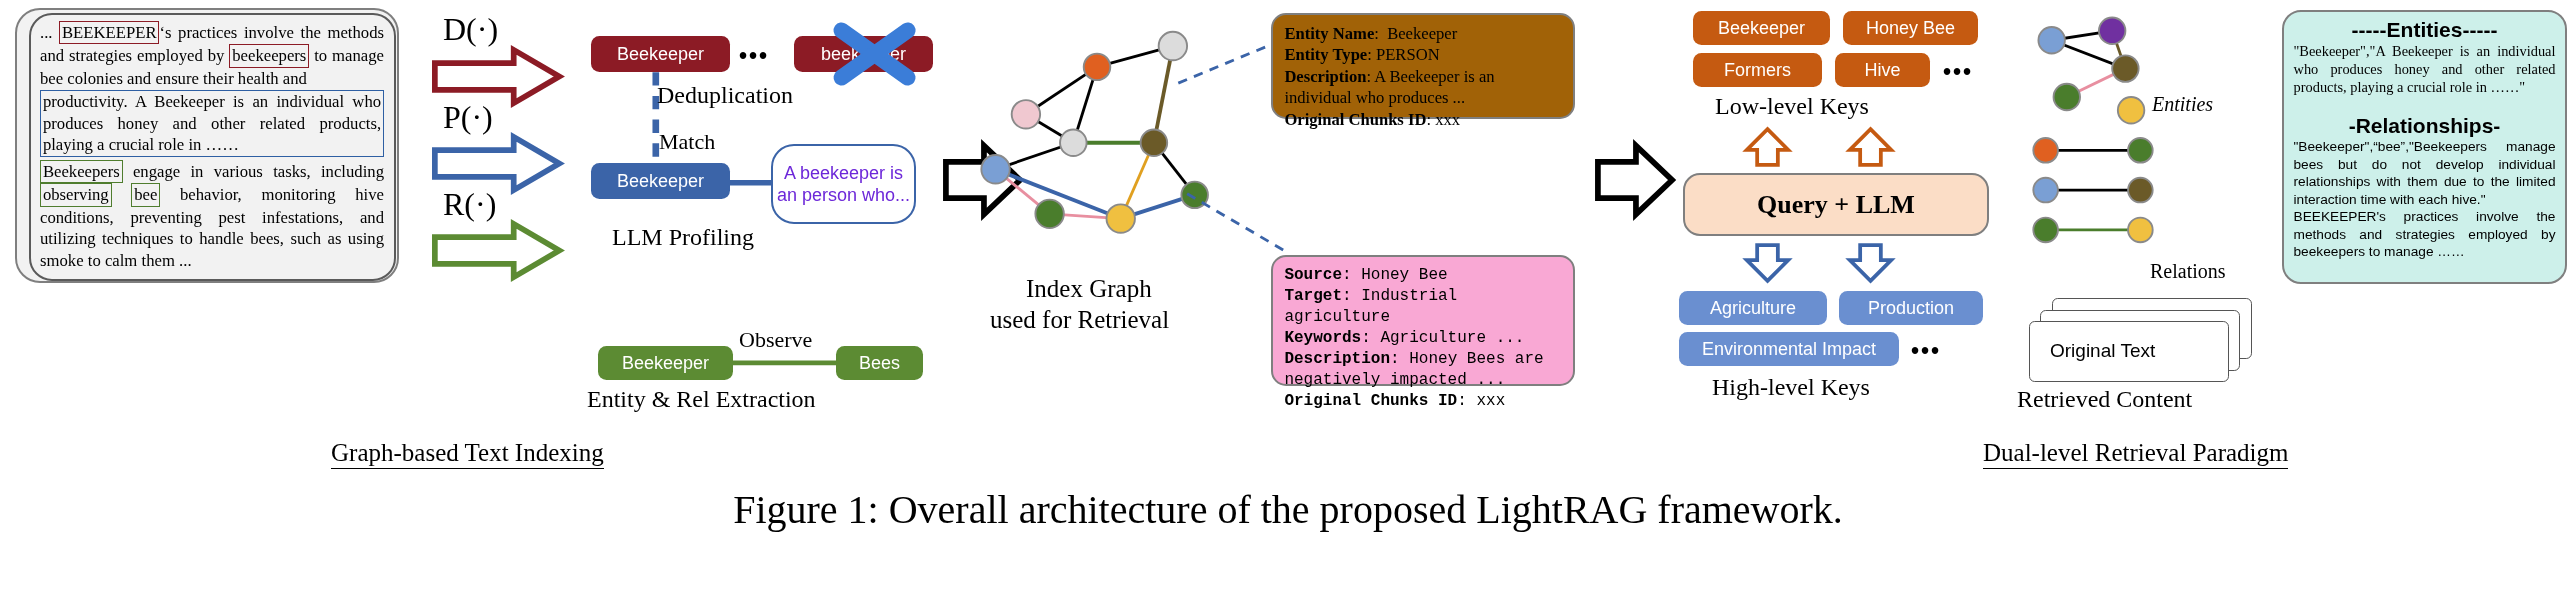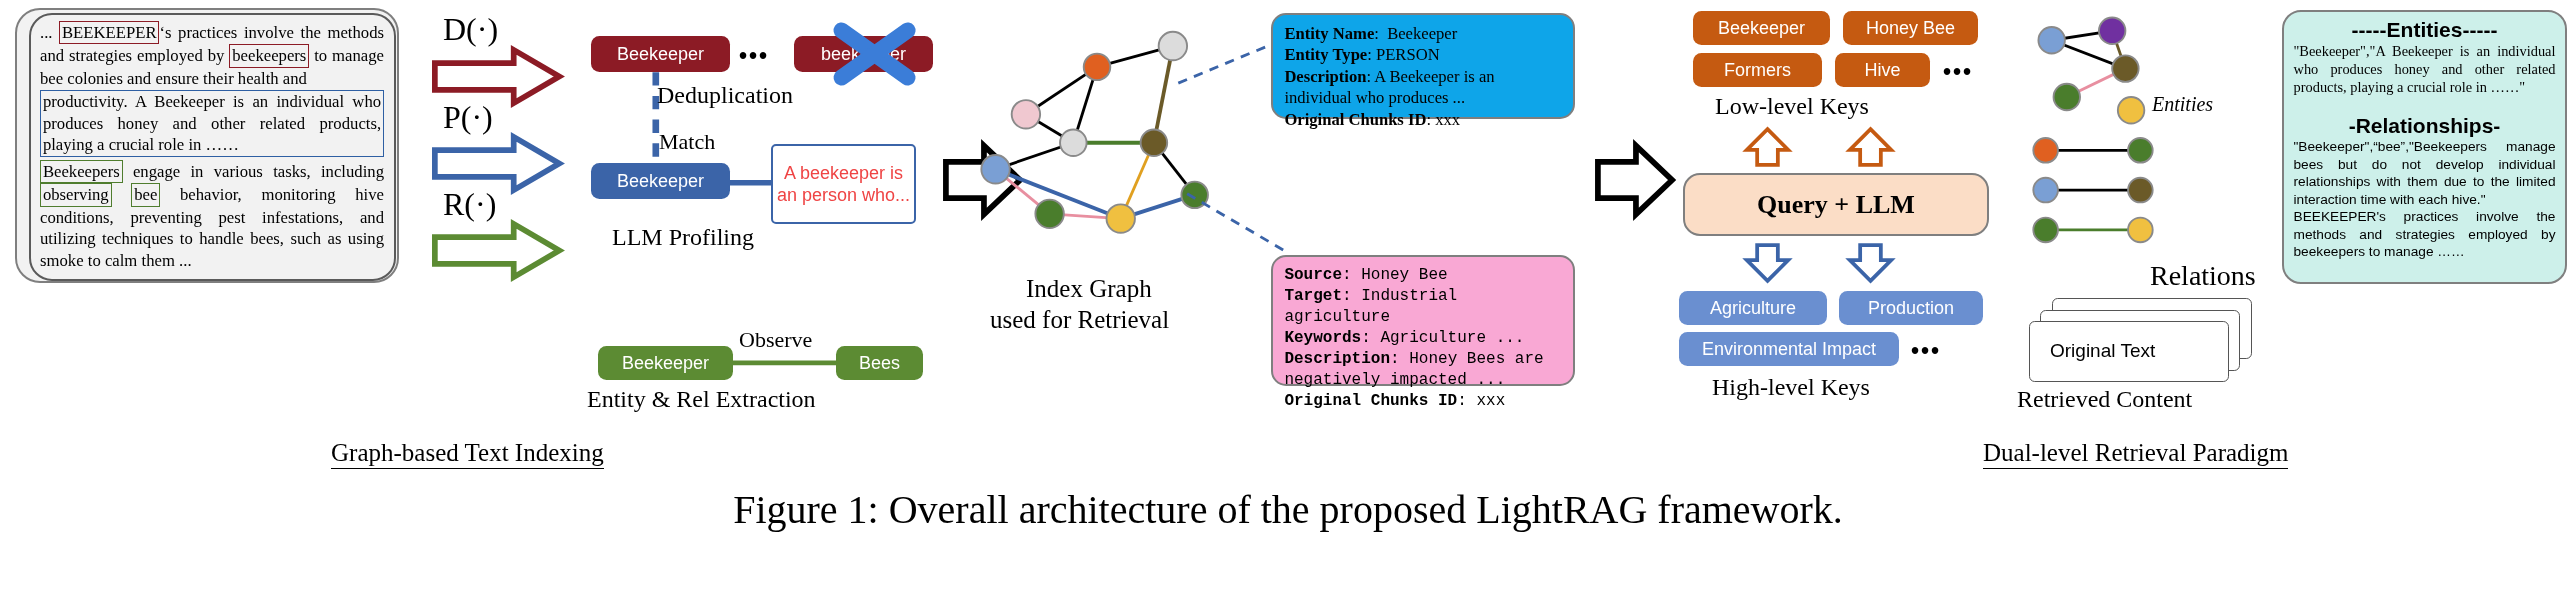--- a/index.html
+++ b/index.html
@@ -26,25 +26,25 @@
   .pill-blue{background:#3b64a8;}
   .pill-green{background:#5c8b33;}
   .pill-orange{background:#c55a11;}
   .pill-lblue{background:#6a8fd0;}
 
   .dots{position:absolute;font-family:"Liberation Sans",sans-serif;font-weight:bold;letter-spacing:1.9px;color:#000;}
 
   .caption{position:absolute;font-family:"Liberation Serif",serif;font-size:24px;color:#000;white-space:nowrap;}
   .caption-ul{border-bottom:1.9px solid #000;padding-bottom:0.9px;}
 
-  .white-box{position:absolute;background:#fff;border:2.8px solid #3b64a8;border-radius:5px;font-family:"Liberation Sans",sans-serif;font-size:18px;line-height:22px;text-align:center;display:flex;align-items:center;justify-content:center;color:#ef4444;}
+  .white-box{position:absolute;background:#fff;border:2.8px solid #3b64a8;border-radius:23px;font-family:"Liberation Sans",sans-serif;font-size:18px;line-height:22px;text-align:center;display:flex;align-items:center;justify-content:center;color:#6d28d9;}
 
   
   .card{position:absolute;border:2.8px solid #7f7f7f;border-radius:15px;box-sizing:border-box;padding:7.6px 11.4px;font-size:16.6px;line-height:21.4px;color:#000;}
-  .card-orange{background:#0ea5e9;font-family:"Liberation Serif",serif;}
+  .card-orange{background:#a16207;font-family:"Liberation Serif",serif;}
   .card-blue{background:#f9a8d4;font-family:Liberation Mono, monospace;font-size:16px;line-height:21px;}
   .card b{font-weight:bold;}
 
   
   #query-box{position:absolute;background:#fbddc6;border:2.8px solid #7f7f7f;border-radius:17px;box-sizing:border-box;display:flex;align-items:center;justify-content:center;font-family:"Liberation Serif",serif;font-weight:bold;font-size:26px;}
 
   
   #teal-panel{position:absolute;background:#cdf0ea;border:2.8px solid #7f7f7f;border-radius:19px;box-sizing:border-box;padding:5.7px 9.5px;}
   .teal-head{text-align:center;font-family:"Liberation Sans",sans-serif;font-weight:bold;font-size:21px;line-height:25px;color:#000;}
   .teal-body{font-family:"Liberation Serif",serif;font-size:14.4px;line-height:18px;text-align:justify;color:#000;}
@@ -229,21 +229,21 @@
     <line x1="26" y1="16" x2="126" y2="16" stroke="#000" stroke-width="3"></line>
     <circle cx="26" cy="16" r="13" fill="#e06020" stroke="#8a8a8a" stroke-width="2"></circle>
     <circle cx="126" cy="16" r="13" fill="#4a7d2c" stroke="#8a8a8a" stroke-width="2"></circle>
     <line x1="26" y1="58" x2="126" y2="58" stroke="#000" stroke-width="3"></line>
     <circle cx="26" cy="58" r="13" fill="#7a9fd4" stroke="#8a8a8a" stroke-width="2"></circle>
     <circle cx="126" cy="58" r="13" fill="#6b5a28" stroke="#8a8a8a" stroke-width="2"></circle>
     <line x1="26" y1="100" x2="126" y2="100" stroke="#4a7d2c" stroke-width="3"></line>
     <circle cx="26" cy="100" r="13" fill="#4a7d2c" stroke="#8a8a8a" stroke-width="2"></circle>
     <circle cx="126" cy="100" r="13" fill="#f0c040" stroke="#8a8a8a" stroke-width="2"></circle>
   </svg>
-  <div class="caption" style="left:2150px;top:260px;font-size:28px;">Relations</div>
+  <div class="caption" style="left:2150px;top:260px;font-size:20px;">Relations</div>
 
   <div class="stack" style="left:2052px;top:298px;width:198px;height:59px;"></div>
   <div class="stack" style="left:2040px;top:310px;width:198px;height:59px;"></div>
   <div class="stack" style="left:2029px;top:321px;width:198px;height:59px;"></div>
   <div id="orig-text-label" style="left:2050px;top:340px;">Original Text</div>
 
   <div class="caption" style="left:2017px;top:386px;font-size:24px;">Retrieved Content</div>
 
   <div class="caption caption-ul" style="left:1983px;top:439px;font-size:25px;">Dual-level Retrieval Paradigm</div>
 

